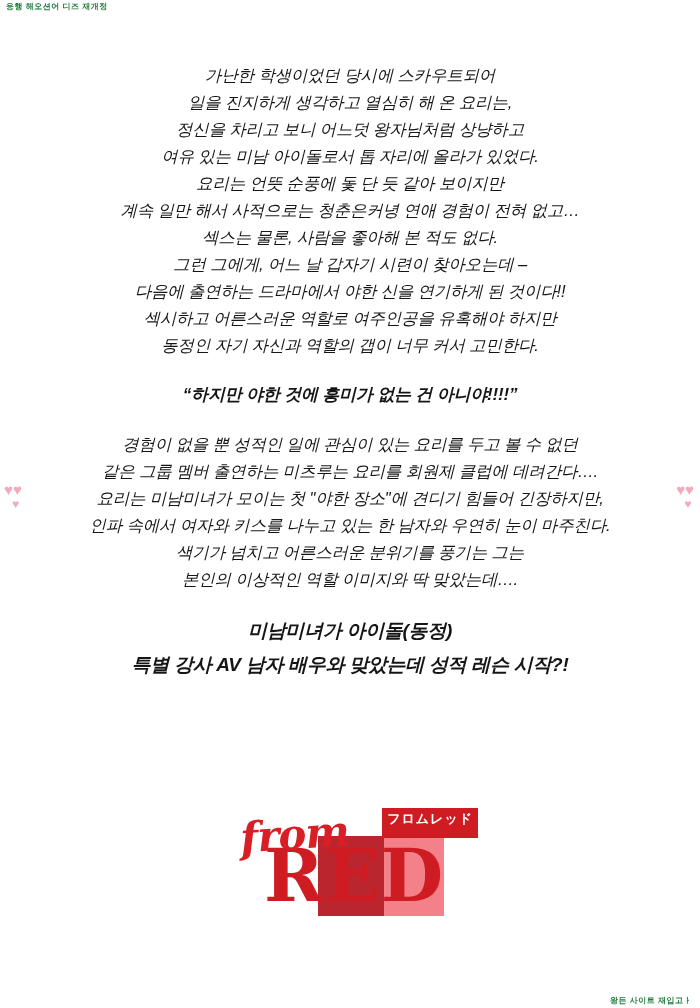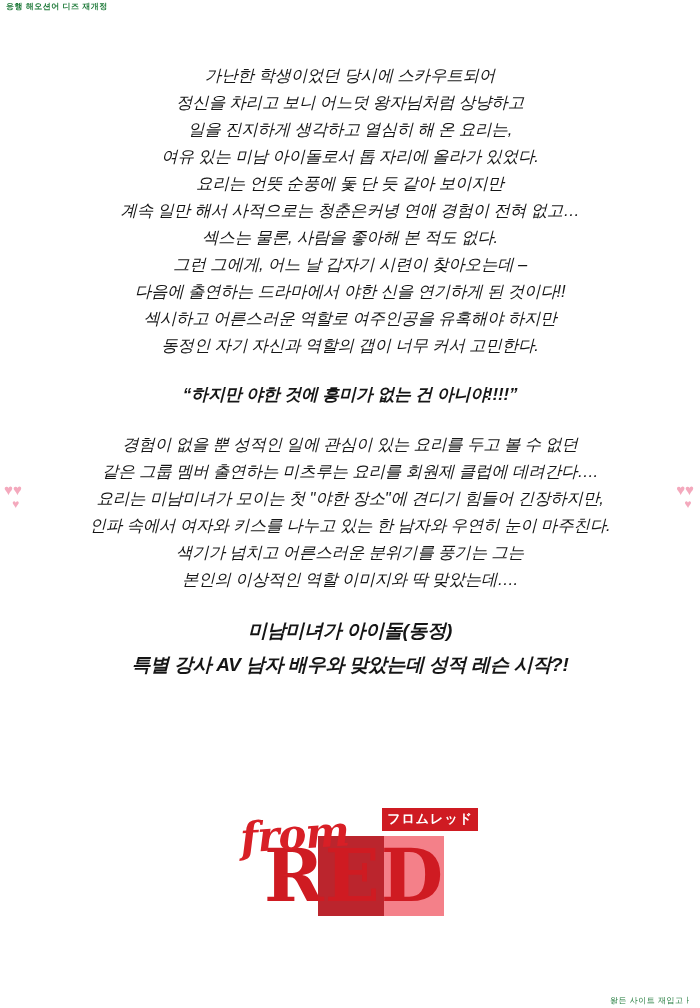--- a/index.html
+++ b/index.html
@@ -34,21 +34,21 @@
     font-weight: bold;
     white-space: nowrap;
   }
   .credit-bottom {
     position: absolute;
     bottom: 2px;
     right: 8px;
     font-size: 8px;
     letter-spacing: 0.5px;
     color: #1f7a3a;
-    font-weight: normal;
+    font-weight: bold;
     white-space: nowrap;
     margin-left: 20px;
   }
 
   
   .hearts {
     position: absolute;
     color: #f4a9bd;
     font-size: 15px;
     line-height: 1.05;
@@ -151,21 +151,21 @@
     z-index: 1;
   }
   .logo-jp {
     position: absolute;
     right: -12px;
     top: 2px;
     background: #cf1b22;
     color: #ffffff;
     font-size: 13px;
     font-weight: bold;
-    padding: 2px 5px 3px 5px;
+    padding: 2px 5px 10px 5px;
     letter-spacing: 1px;
     z-index: 4;
     white-space: nowrap;
   }
 </style>
 </head>
 <body>
 
 <div class="page">
 
@@ -177,22 +177,22 @@
   </div>
   <div class="hearts hearts-right">
     <span class="h1">♥♥</span>
     <span class="h2">♥</span>
   </div>
 
   <div class="synopsis">
 
     <div>
       <p>가난한 학생이었던 당시에 스카우트되어</p>
+      <p>일을 진지하게 생각하고 열심히 해 온 요리는,</p>
       <p>정신을 차리고 보니 어느덧 왕자님처럼 상냥하고</p>
-      <p>일을 진지하게 생각하고 열심히 해 온 요리는,</p>
       <p>여유 있는 미남 아이돌로서 톱 자리에 올라가 있었다.</p>
       <p>요리는 언뜻 순풍에 돛 단 듯 같아 보이지만</p>
       <p>계속 일만 해서 사적으로는 청춘은커녕 연애 경험이 전혀 없고…</p>
       <p>섹스는 물론, 사람을 좋아해 본 적도 없다.</p>
       <p>그런 그에게, 어느 날 갑자기 시련이 찾아오는데 –</p>
       <p>다음에 출연하는 드라마에서 야한 신을 연기하게 된 것이다!!</p>
       <p>섹시하고 어른스러운 역할로 여주인공을 유혹해야 하지만</p>
       <p>동정인 자기 자신과 역할의 갭이 너무 커서 고민한다.</p>
     </div>
 

